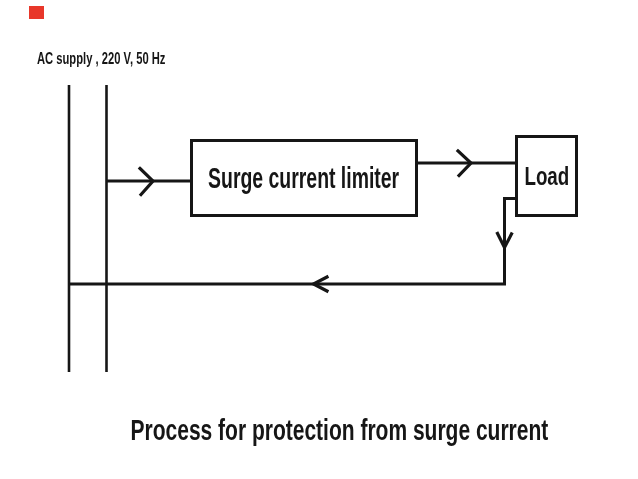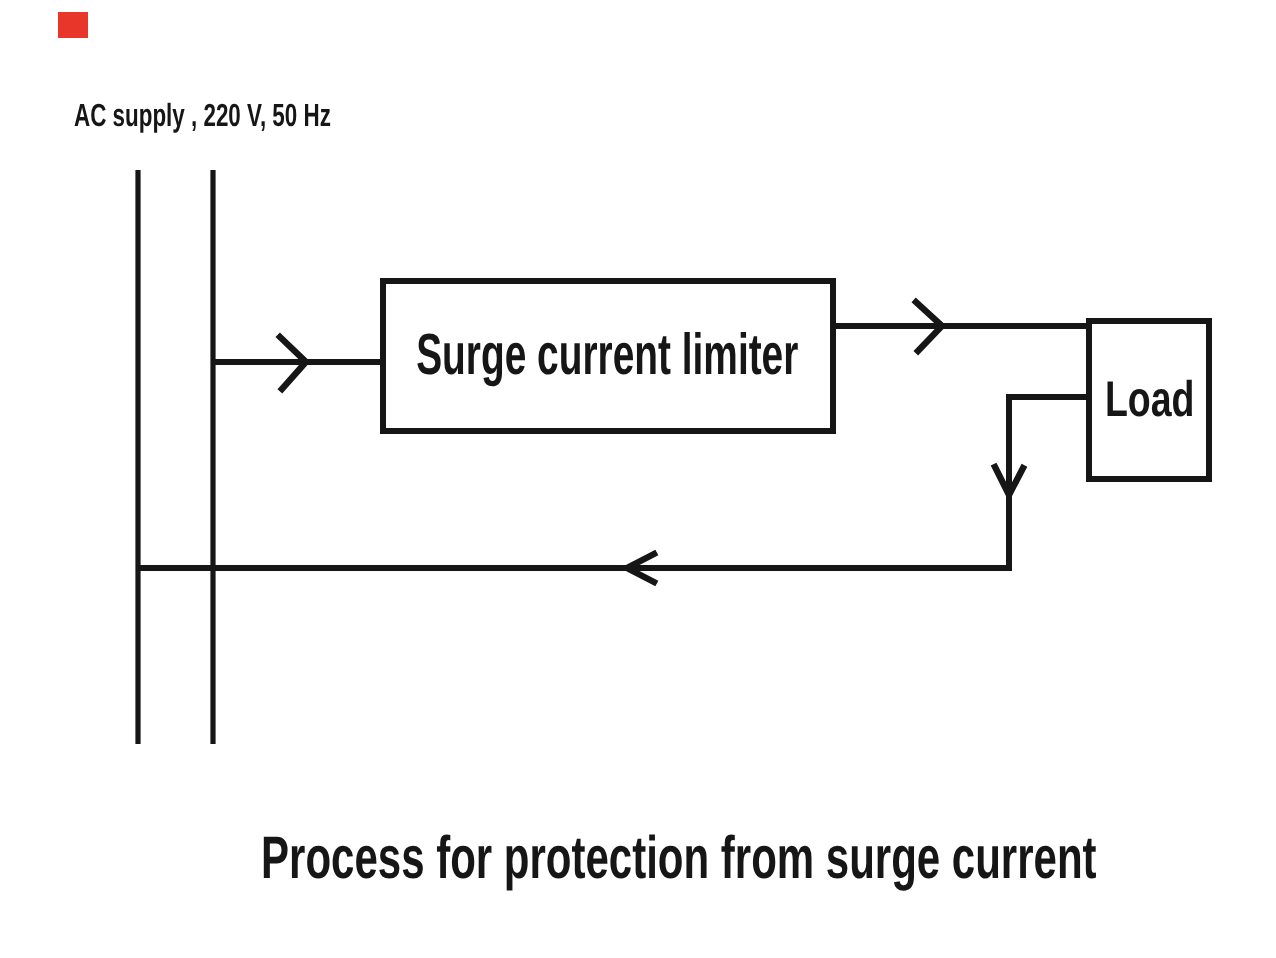--- a/index.html
+++ b/index.html
@@ -39,21 +39,21 @@
   .box{
     position:absolute;border:3px solid var(--line);background:var(--background);
     display:flex;align-items:center;justify-content:center;
     font-weight:700;color:var(--text);
   }
   .box-limiter{left:190px;top:139px;width:228px;height:78px;}
   .box-limiter span{
     display:inline-block;font-size:29px;white-space:nowrap;
     transform:scaleX(0.67);transform-origin:center;
   }
-  .box-load{left:543px;top:135px;width:63px;height:82px;margin-top:24px;}
+  .box-load{left:515px;top:135px;width:63px;height:82px;}
   .box-load span{
     display:inline-block;font-size:25px;white-space:nowrap;
     transform:scaleX(0.75);transform-origin:center;
   }
   .caption{
     position:absolute;left:0;right:0;top:413px;text-align:right;
     font-weight:700;color:var(--text);
   }
   .caption span{
     display:inline-block;font-size:30px;white-space:nowrap;

